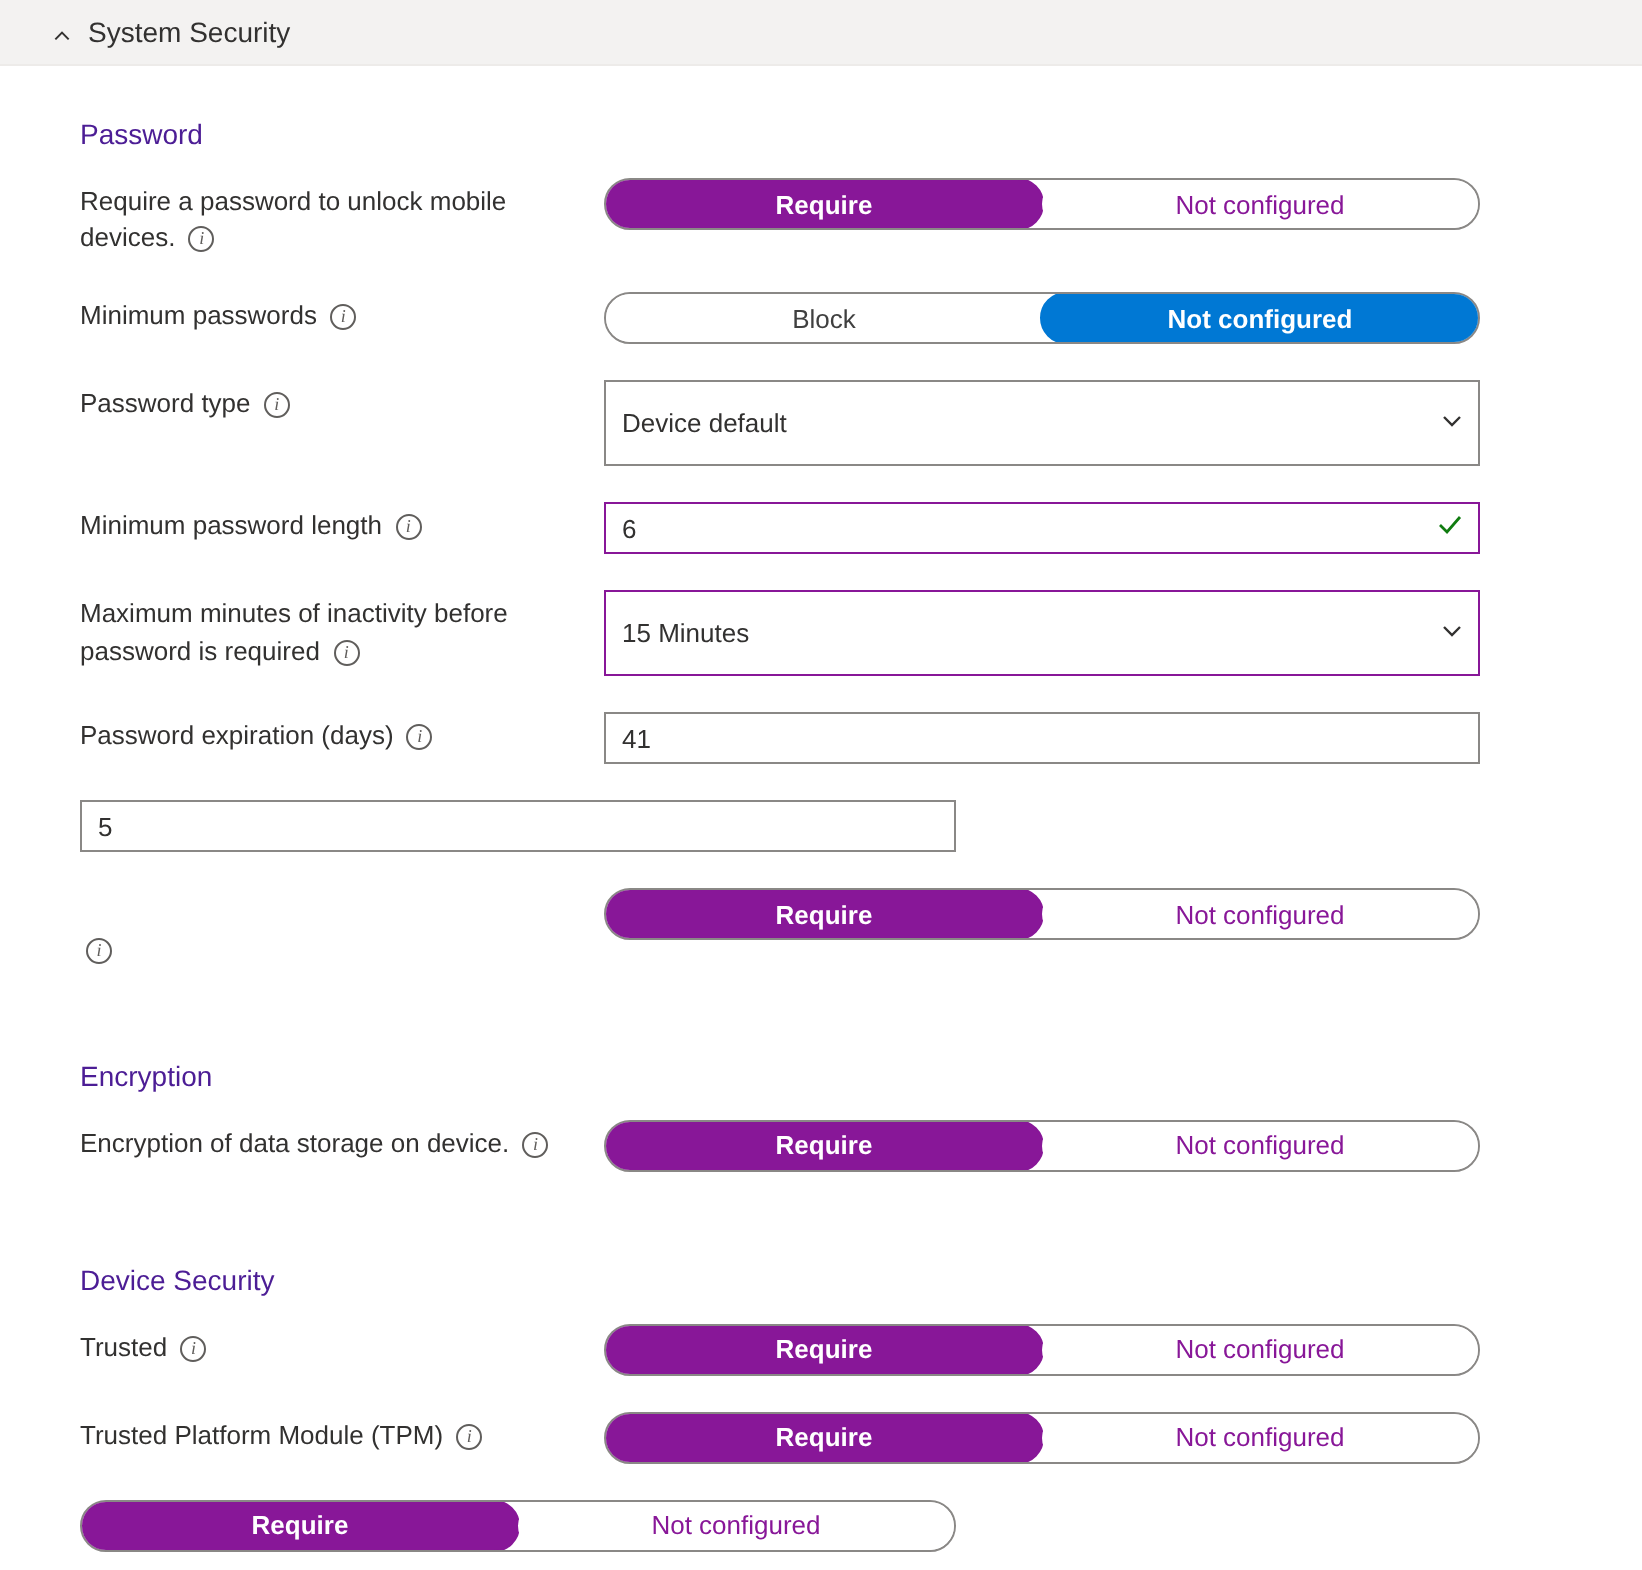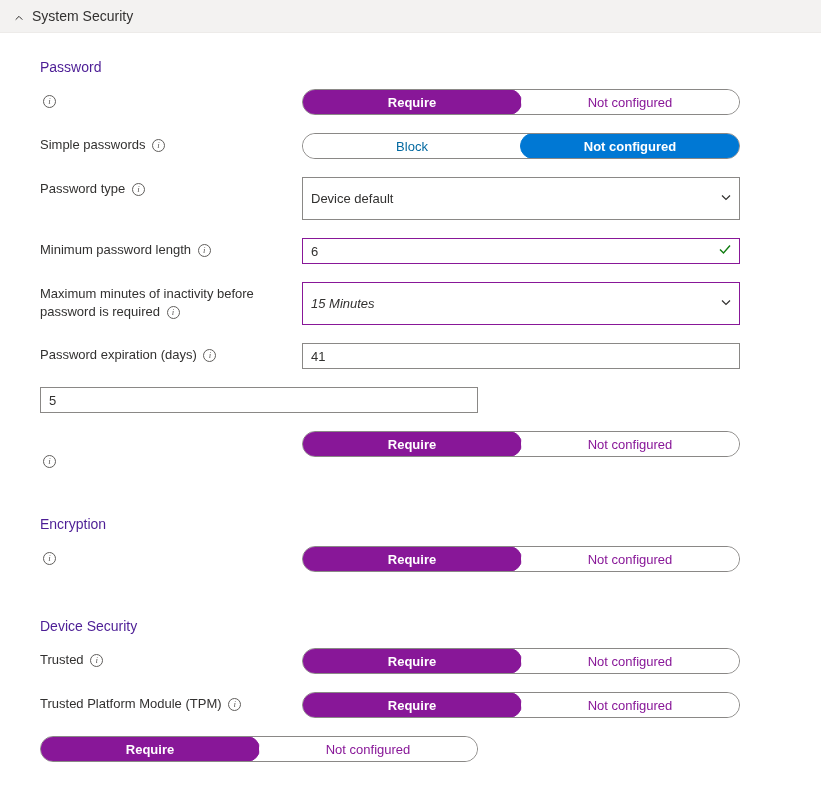--- a/index.html
+++ b/index.html
@@ -5,21 +5,21 @@
     * { box-sizing: border-box; margin: 0; padding: 0; }
     body {
       font-family: "Segoe UI", -apple-system, sans-serif;
       font-size: 13px;
       color: #323130;
       background: #fff;
       width: 821px;
     }
     .header {
       background: #f3f2f1;
-      padding: 8px 14px;
+      padding: 8px 26px;
       display: flex;
       align-items: center;
       gap: 8px;
       border-bottom: 1px solid #edebe9;
     }
     .chevron {
       display: inline-block;
       width: 10px;
       height: 10px;
     }
@@ -96,36 +96,36 @@
       border: 1px solid #881798;
     }
     .pill-half.sel-blue {
       background: #0078d4;
       color: #fff;
       font-weight: 600;
       margin: -1px;
       border: 1px solid #0078d4;
     }
     .pill-half.unselected-purple { color: #881798; background: #fff; }
-    .pill-half.unselected-black { color: #0369a1; background: #fff; text-align: center; }
+    .pill-half.unselected-black { color: #404040; background: #fff; text-align: center; }
     .select {
       position: relative;
     }
     .select-box {
       width: 100%;
       height: 43px;
       border: 1px solid #8a8886;
       padding: 0 28px 0 8px;
       font-size: 13px;
       display: flex;
       align-items: center;
       background: #fff;
       cursor: pointer;
     }
-    .select-box.purple-border { border-color: #881798; font-style: italic; }
+    .select-box.purple-border { border-color: #881798; }
     .select-chevron {
       position: absolute;
       right: 8px;
       top: 50%;
       transform: translateY(-50%);
       pointer-events: none;
     }
     .text-input {
       width: 100%;
       height: 26px;
@@ -158,33 +158,34 @@
   </span>
   <span class="header-title">System Security</span>
 </div>
 
 <div class="content">
 
   <div class="section-title">Password</div>
 
   <div class="row">
     <div class="label-col">
-      <span class="info-icon"></span>
-    </div>
-    <div class="control-col">
-      <div class="pill-toggle">
-        <div class="pill-half sel-purple">Require</div>
-        <div class="pill-half unselected-purple">Not configured</div>
-      </div>
-    </div>
-  </div>
-
-  <div class="row">
-    <div class="label-col">
-      <span>Simple passwords</span>
+      <span>Require a password to unlock mobile devices.</span>
+      <span class="info-icon"></span>
+    </div>
+    <div class="control-col">
+      <div class="pill-toggle">
+        <div class="pill-half sel-purple">Require</div>
+        <div class="pill-half unselected-purple">Not configured</div>
+      </div>
+    </div>
+  </div>
+
+  <div class="row">
+    <div class="label-col">
+      <span>Minimum passwords</span>
       <span class="info-icon"></span>
     </div>
     <div class="control-col">
       <div class="pill-toggle">
         <div class="pill-half unselected-black">Block</div>
         <div class="pill-half sel-blue">Not configured</div>
       </div>
     </div>
   </div>
 
@@ -268,20 +269,21 @@
         <div class="pill-half sel-purple">Require</div>
         <div class="pill-half unselected-purple">Not configured</div>
       </div>
     </div>
   </div>
 
   <div class="section-title spaced">Encryption</div>
 
   <div class="row">
     <div class="label-col">
+      <span>Encryption of data storage on device.</span>
       <span class="info-icon"></span>
     </div>
     <div class="control-col">
       <div class="pill-toggle">
         <div class="pill-half sel-purple">Require</div>
         <div class="pill-half unselected-purple">Not configured</div>
       </div>
     </div>
   </div>
 

